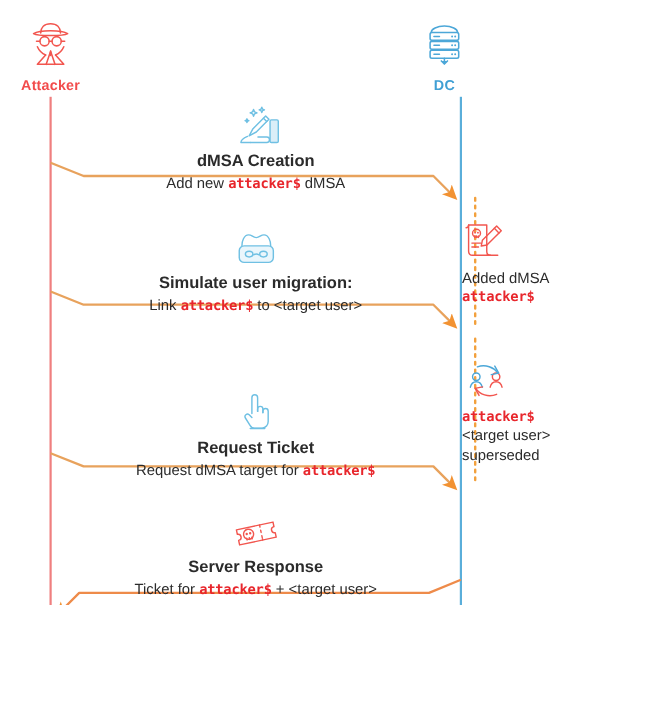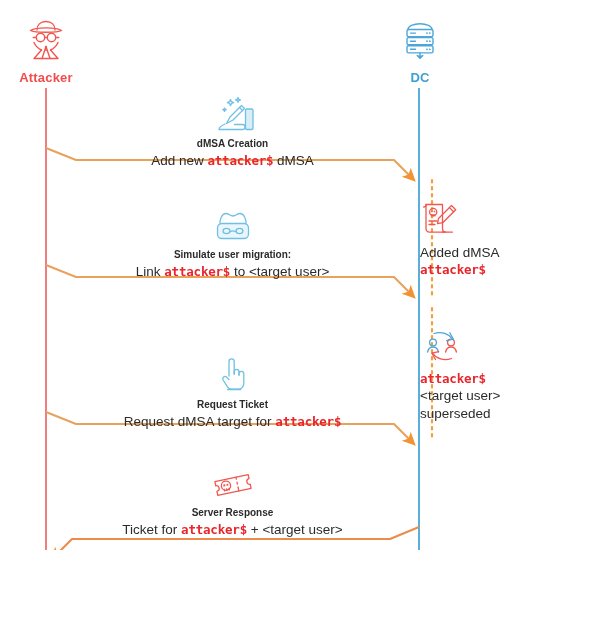--- a/index.html
+++ b/index.html
@@ -28,21 +28,21 @@
   .lifeline.attacker { left: 45px;  top: 88px;  height: 492px; background: #ef7f7f; }
   .lifeline.dc       { left: 418px; top: 88px;  height: 492px; background: #5aaeda; }
 
   
   .actor {
     position: absolute;
     text-align: center;
     width: 120px;
   }
   .actor.attacker { left: -14px; top: 16px; }
-  .actor.dc       { left: 360px; top: 16px; }
+  .actor.dc       { left: 344px; top: 16px; }
   .actor-icon {
     height: 48px;
     display: flex;
     align-items: center;
     justify-content: center;
   }
   .actor-label {
     margin-top: 6px;
     font-size: 13px;
     font-weight: bold;
@@ -60,21 +60,21 @@
     pointer-events: none;
   }
   .msg-icon {
     height: 40px;
     display: flex;
     align-items: flex-end;
     justify-content: center;
     margin-bottom: 3px;
   }
   .msg-title {
-    font-size: 10px;
+    font-size: 15px;
     font-weight: bold;
     color: #2b2b2b;
     line-height: 1.35;
   }
   .msg-sub {
     font-size: 13.5px;
     color: #2b2b2b;
     line-height: 1.45;
     margin-top: 0;
     white-space: nowrap;

